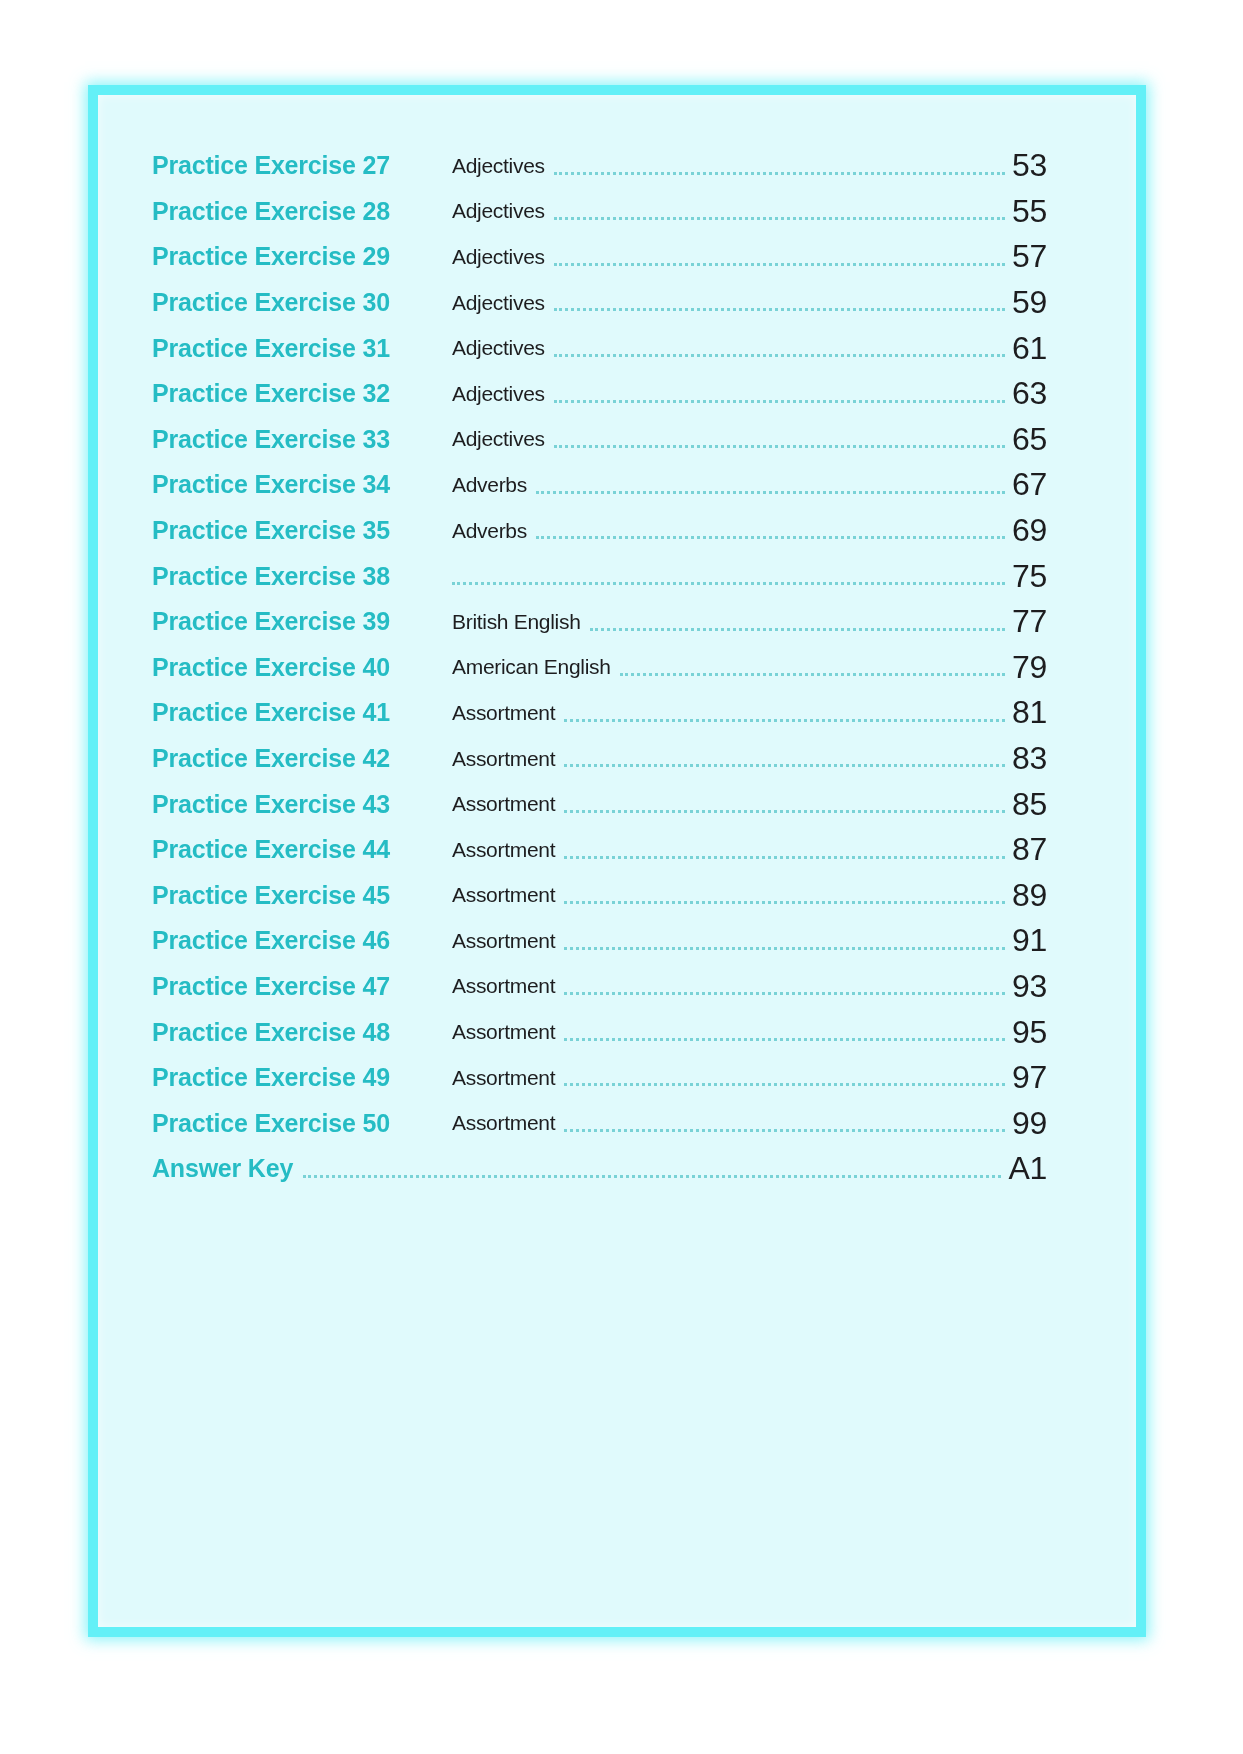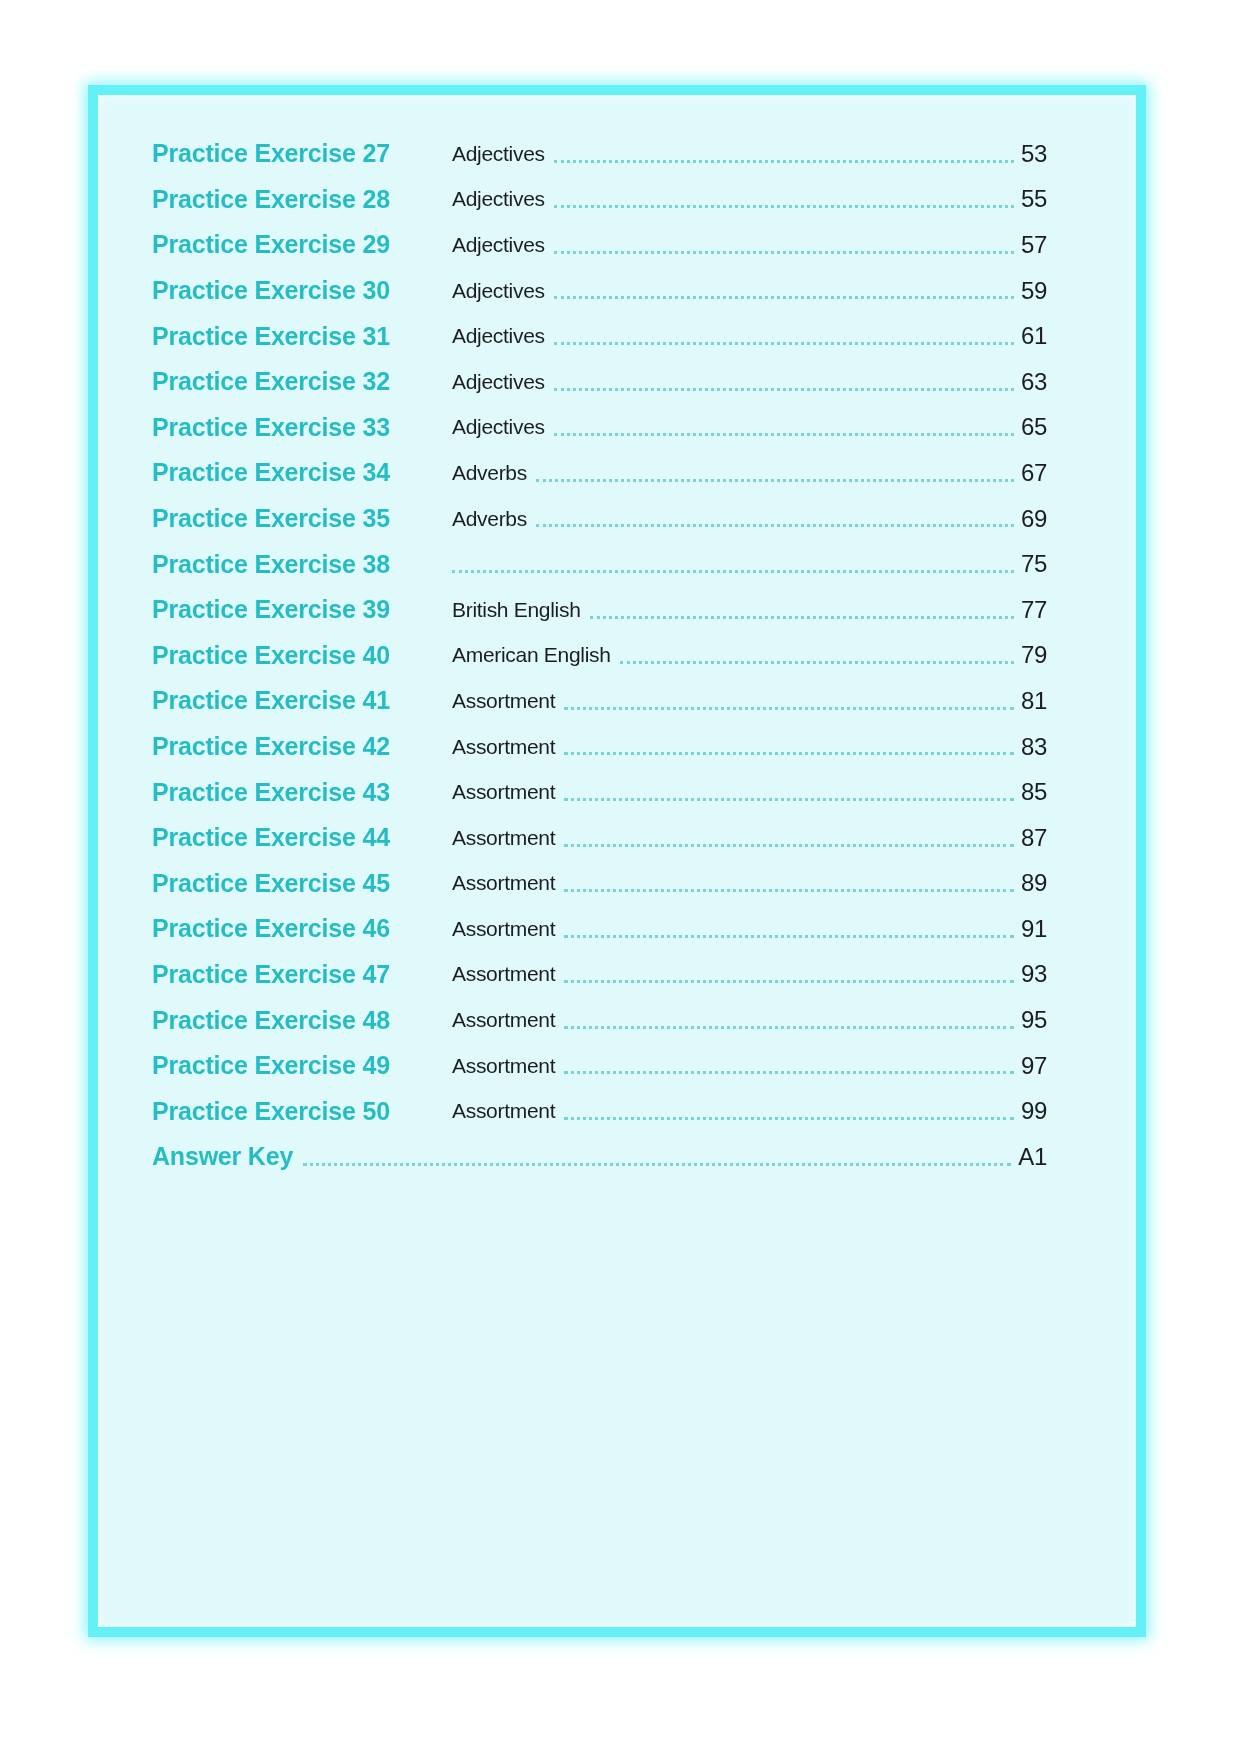--- a/index.html
+++ b/index.html
@@ -25,21 +25,21 @@
     background: var(--panel-fill, #e0fafc);
     border: 10px solid var(--panel-border, #63f0f7);
     box-shadow:
       0 0 14px 3px rgba(99, 240, 247, 0.75),
       inset 0 0 10px 1px rgba(255, 255, 255, 0.55);
   }
   .toc {
     position: absolute;
     left: 54px;
     right: 89px;
-    top: 36px;
+    top: 48px;
   }
   .toc-row {
     display: flex;
     align-items: center;
     height: 45.6px;
     white-space: nowrap;
   }
   .toc-row__label {
     flex: 0 0 300px;
     width: 300px;
@@ -58,21 +58,21 @@
   .toc-row__leader {
     flex: 1 1 auto;
     align-self: flex-end;
     height: 0;
     margin-bottom: 14px;
     margin-right: 7px;
     border-bottom: 3px dotted var(--leader-color, #79d2d6);
   }
   .toc-row__page {
     flex: 0 0 auto;
-    font-size: 24px;
+    font-size: 32px;
     letter-spacing: -0.3px;
     color: var(--text-color, #1d1d1f);
     text-align: right;
   }
   
   .toc-row--no-topic .toc-row__label {
     flex: 0 0 auto;
     width: auto;
     padding-right: 10px;
   }

